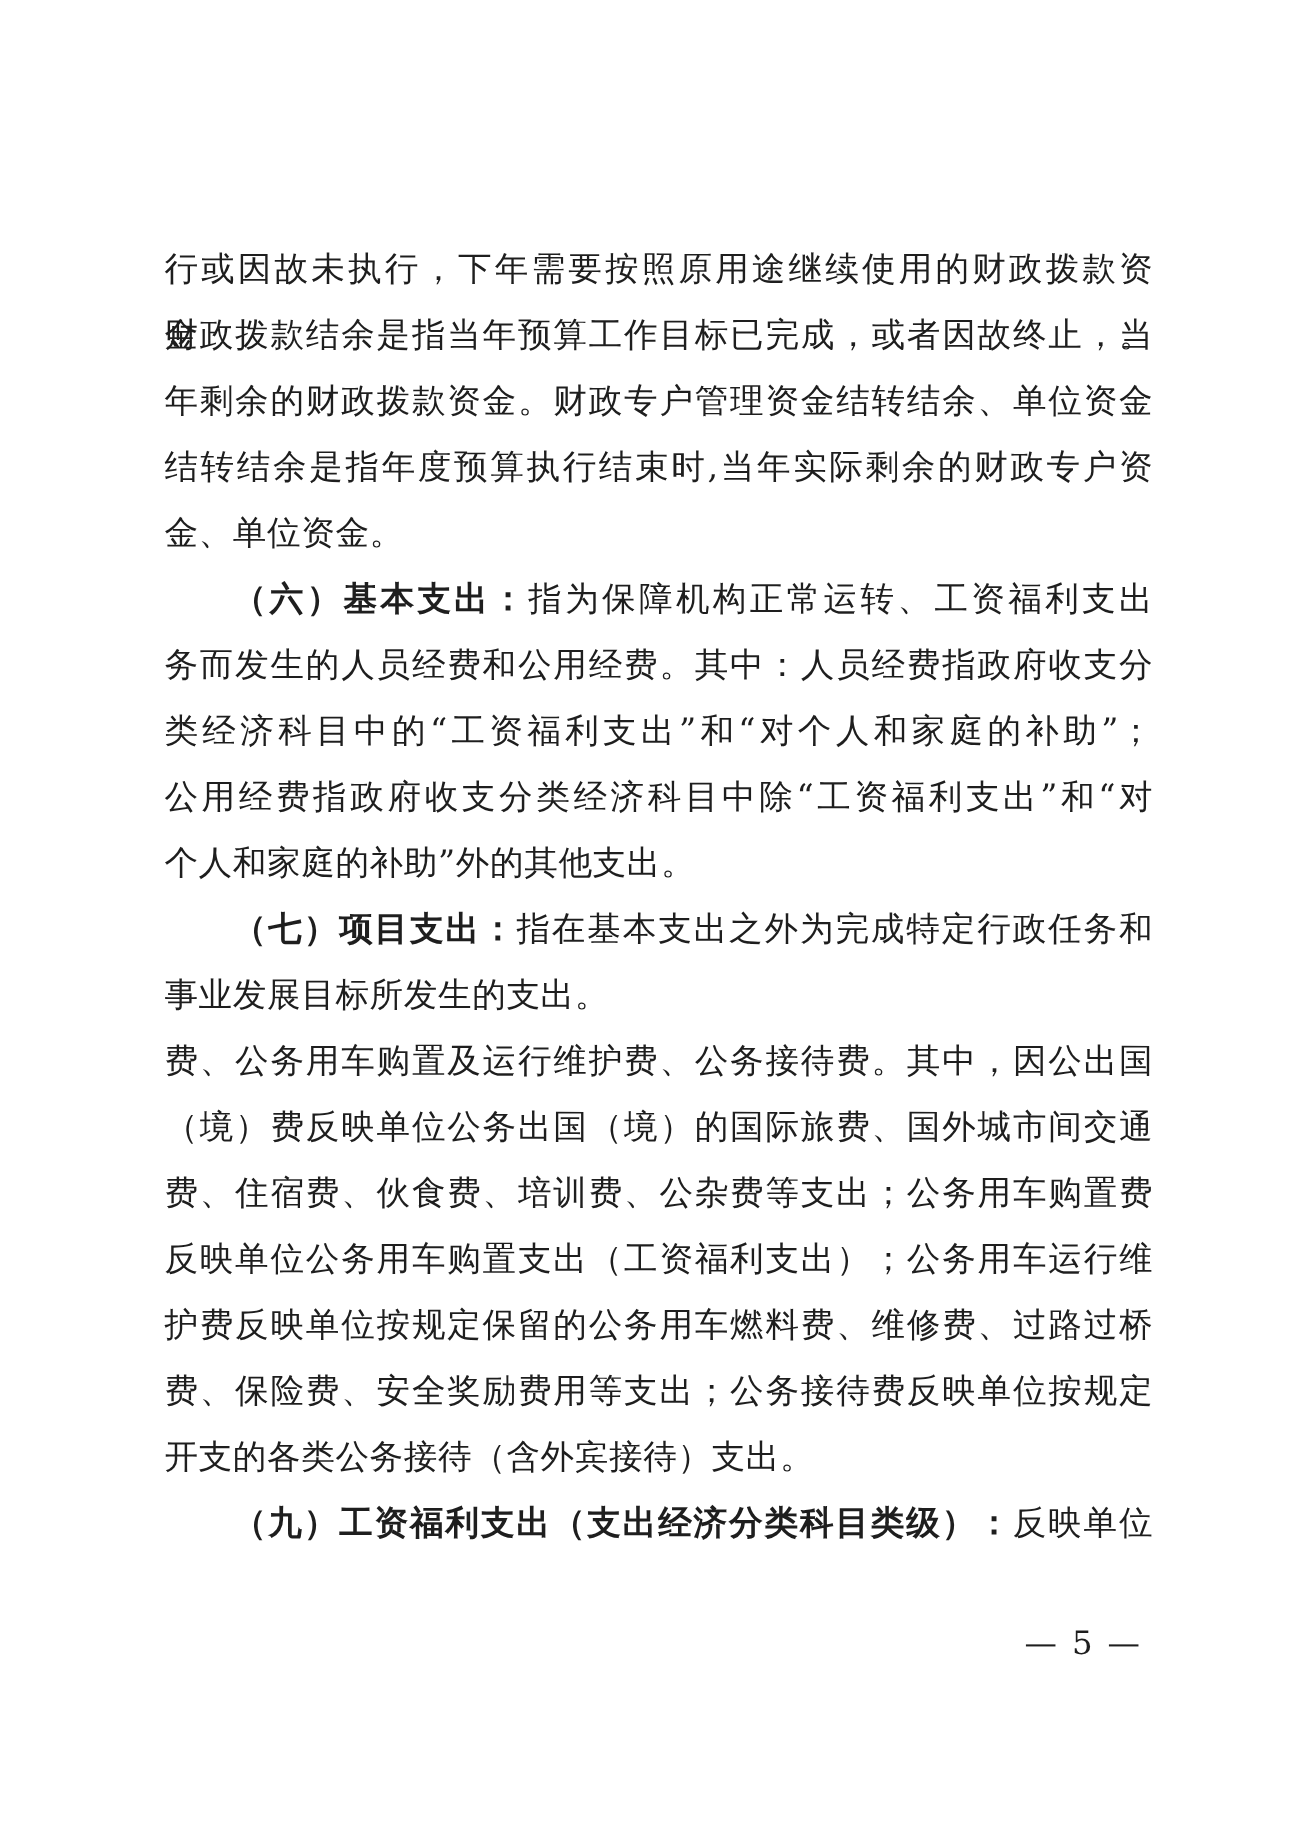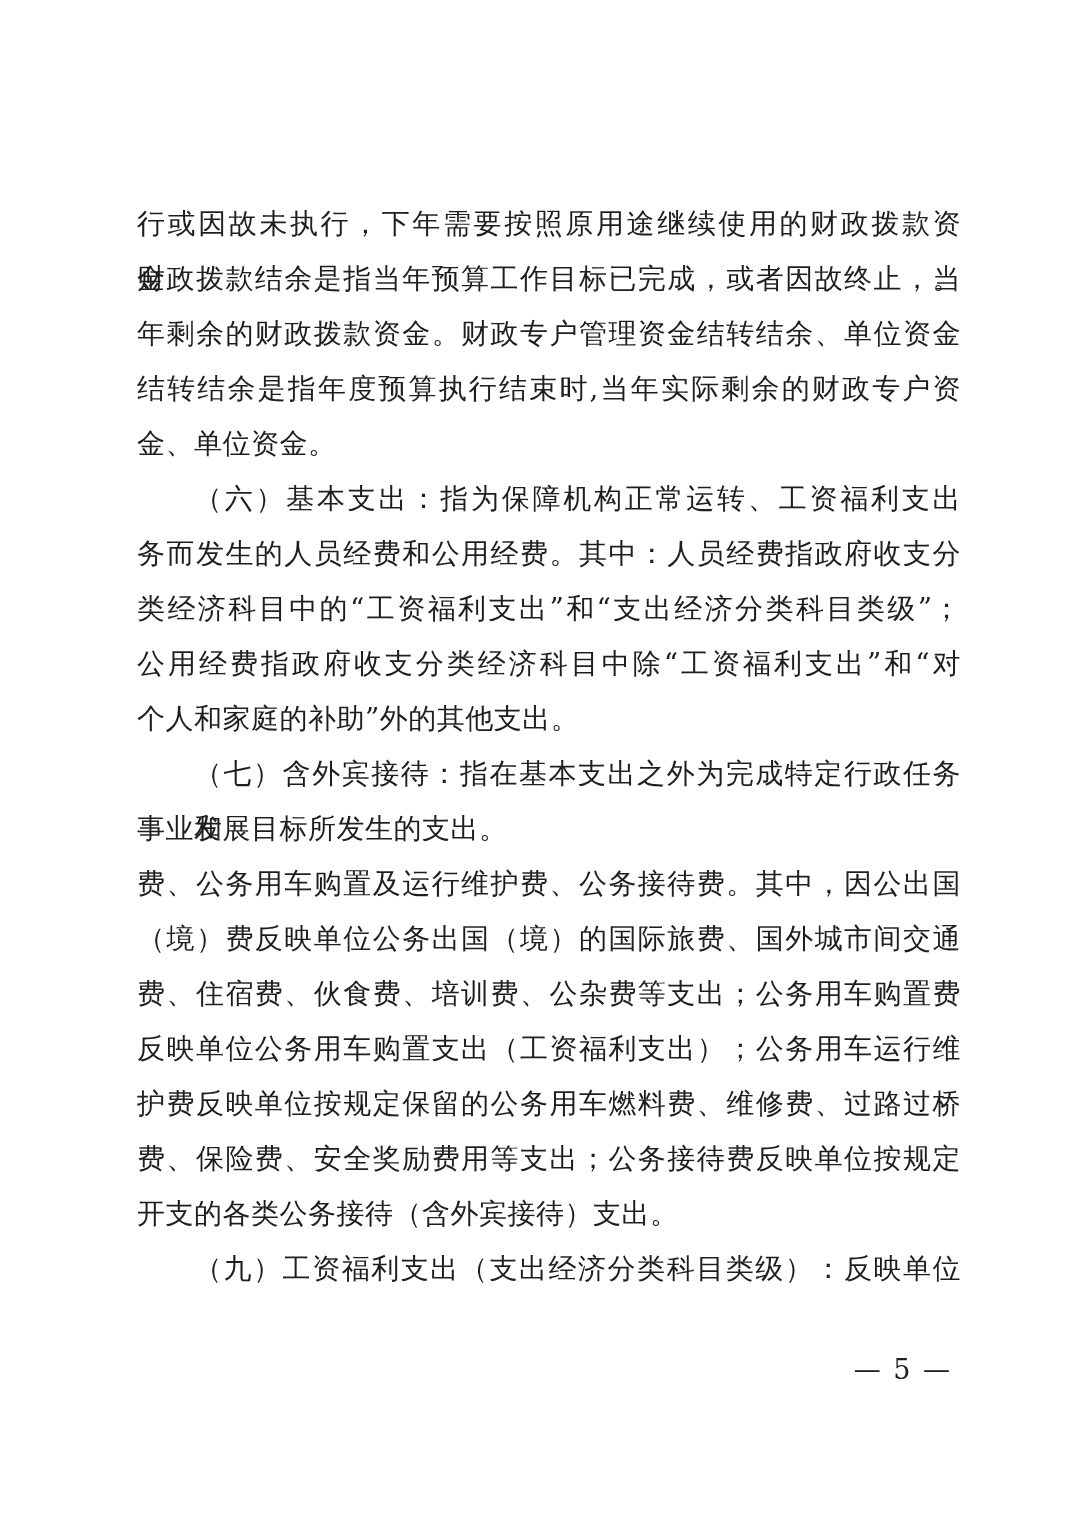--- a/index.html
+++ b/index.html
@@ -36,21 +36,21 @@
     letter-spacing: 0.5px;
   }
   .line.no-just {
     text-align: center;
     text-align-last: left;
   }
   .line.indent {
     padding-left: 57px;
   }
   .seg { display: inline; }
-  .seg.b { font-weight: 400; }
+  .seg.b { font-weight: 700; }
   .page-number {
     position: absolute;
     top: 1348px;
     right: 122px;
     height: 44px;
     line-height: 44px;
     font-size: 27px;
     color: #1e1e1e;
     letter-spacing: 2px;
   }
@@ -60,24 +60,24 @@
 
 <div class="page">
   <div class="text-block">
       <div class="line"><span class="seg">行或因故未执行，下年需要按照原用途继续使用的财政拨款资金。</span></div>
       <div class="line"><span class="seg">财政拨款结余是指当年预算工作目标已完成，或者因故终止，当</span></div>
       <div class="line"><span class="seg">年剩余的财政拨款资金。财政专户管理资金结转结余、单位资金</span></div>
       <div class="line"><span class="seg">结转结余是指年度预算执行结束时,当年实际剩余的财政专户资</span></div>
       <div class="line no-just"><span class="seg">金、单位资金。</span></div>
       <div class="line indent"><span class="seg b">（六）基本支出：</span><span class="seg">指为保障机构正常运转、工资福利支出</span></div>
       <div class="line"><span class="seg">务而发生的人员经费和公用经费。其中：人员经费指政府收支分</span></div>
-      <div class="line"><span class="seg">类经济科目中的“工资福利支出”和“支出经济分类科目类级”；</span></div>
+      <div class="line"><span class="seg">类经济科目中的“工资福利支出”和“对个人和家庭的补助”；</span></div>
       <div class="line"><span class="seg">公用经费指政府收支分类经济科目中除“工资福利支出”和“对</span></div>
       <div class="line no-just"><span class="seg">个人和家庭的补助”外的其他支出。</span></div>
-      <div class="line indent"><span class="seg b">（七）含外宾接待：</span><span class="seg">指在基本支出之外为完成特定行政任务和</span></div>
+      <div class="line indent"><span class="seg b">（七）项目支出：</span><span class="seg">指在基本支出之外为完成特定行政任务和</span></div>
       <div class="line no-just"><span class="seg">事业发展目标所发生的支出。</span></div>
       <div class="line"><span class="seg">费、公务用车购置及运行维护费、公务接待费。其中，因公出国</span></div>
       <div class="line"><span class="seg">（境）费反映单位公务出国（境）的国际旅费、国外城市间交通</span></div>
       <div class="line"><span class="seg">费、住宿费、伙食费、培训费、公杂费等支出；公务用车购置费</span></div>
       <div class="line"><span class="seg">反映单位公务用车购置支出（工资福利支出）；公务用车运行维</span></div>
       <div class="line"><span class="seg">护费反映单位按规定保留的公务用车燃料费、维修费、过路过桥</span></div>
       <div class="line"><span class="seg">费、保险费、安全奖励费用等支出；公务接待费反映单位按规定</span></div>
       <div class="line no-just"><span class="seg">开支的各类公务接待（含外宾接待）支出。</span></div>
       <div class="line indent"><span class="seg b">（九）工资福利支出（支出经济分类科目类级）：</span><span class="seg">反映单位</span></div>
     </div>

